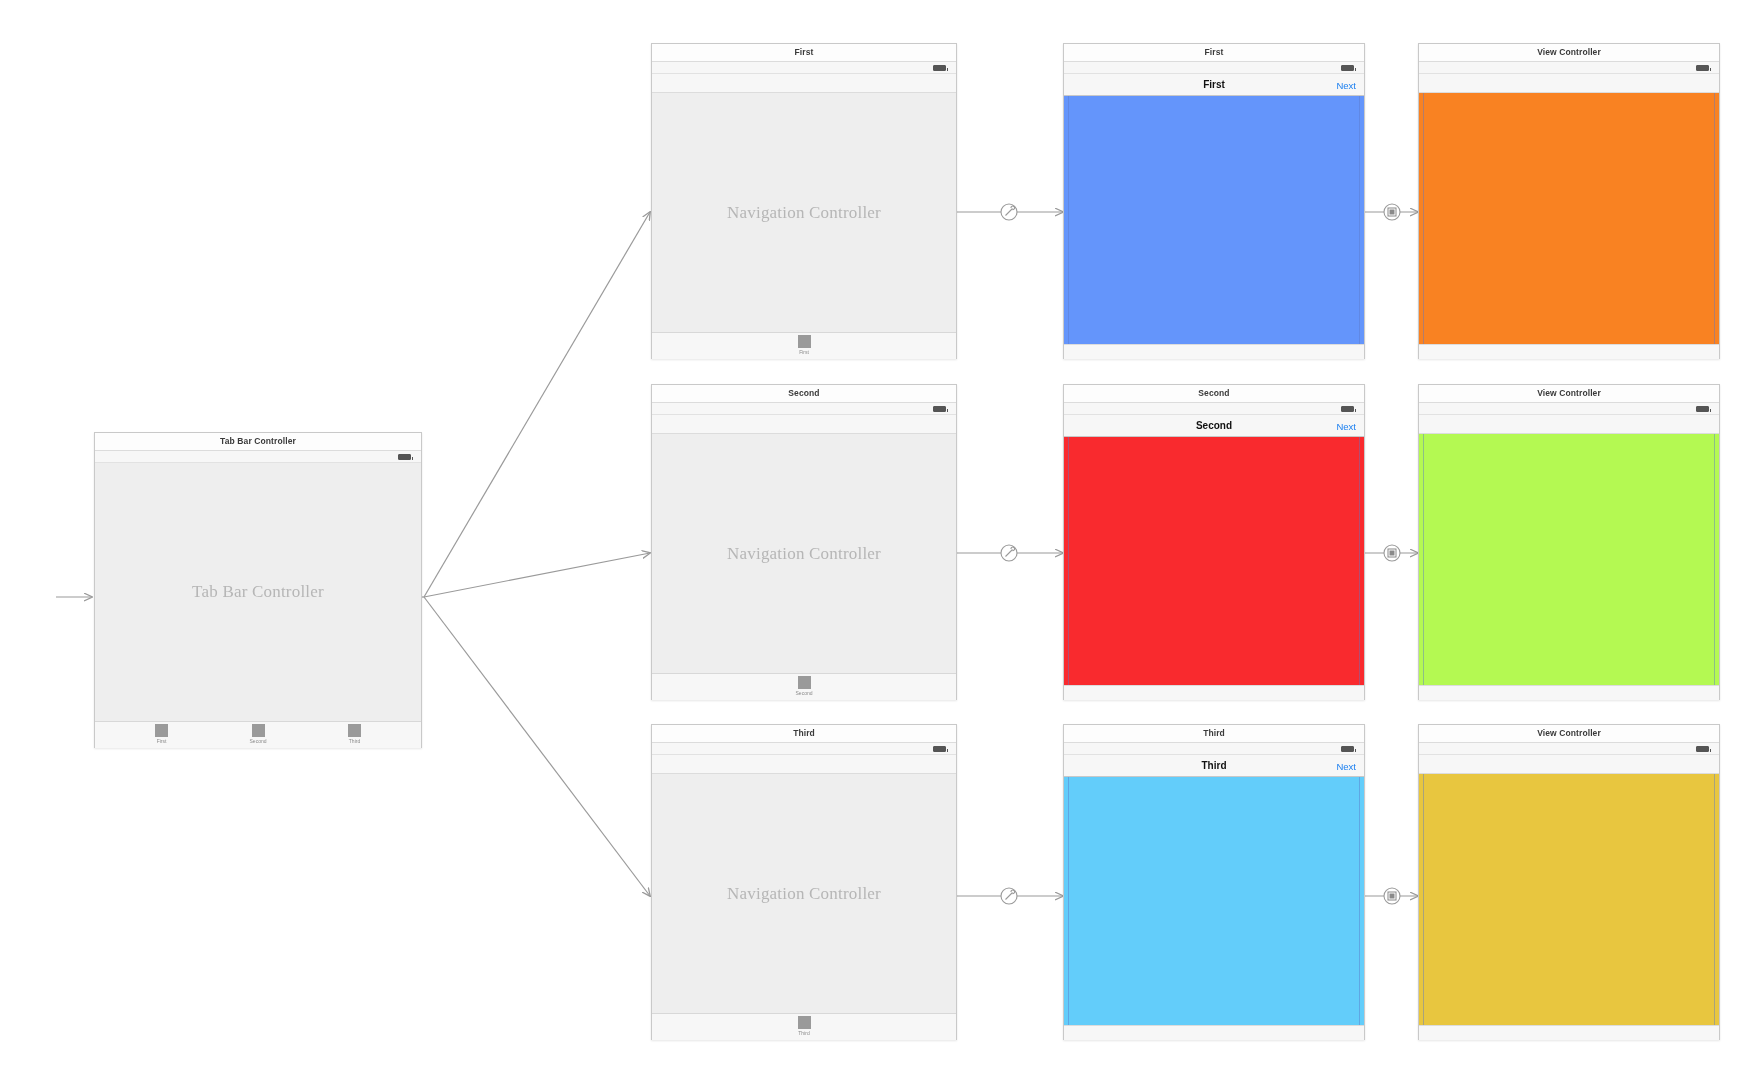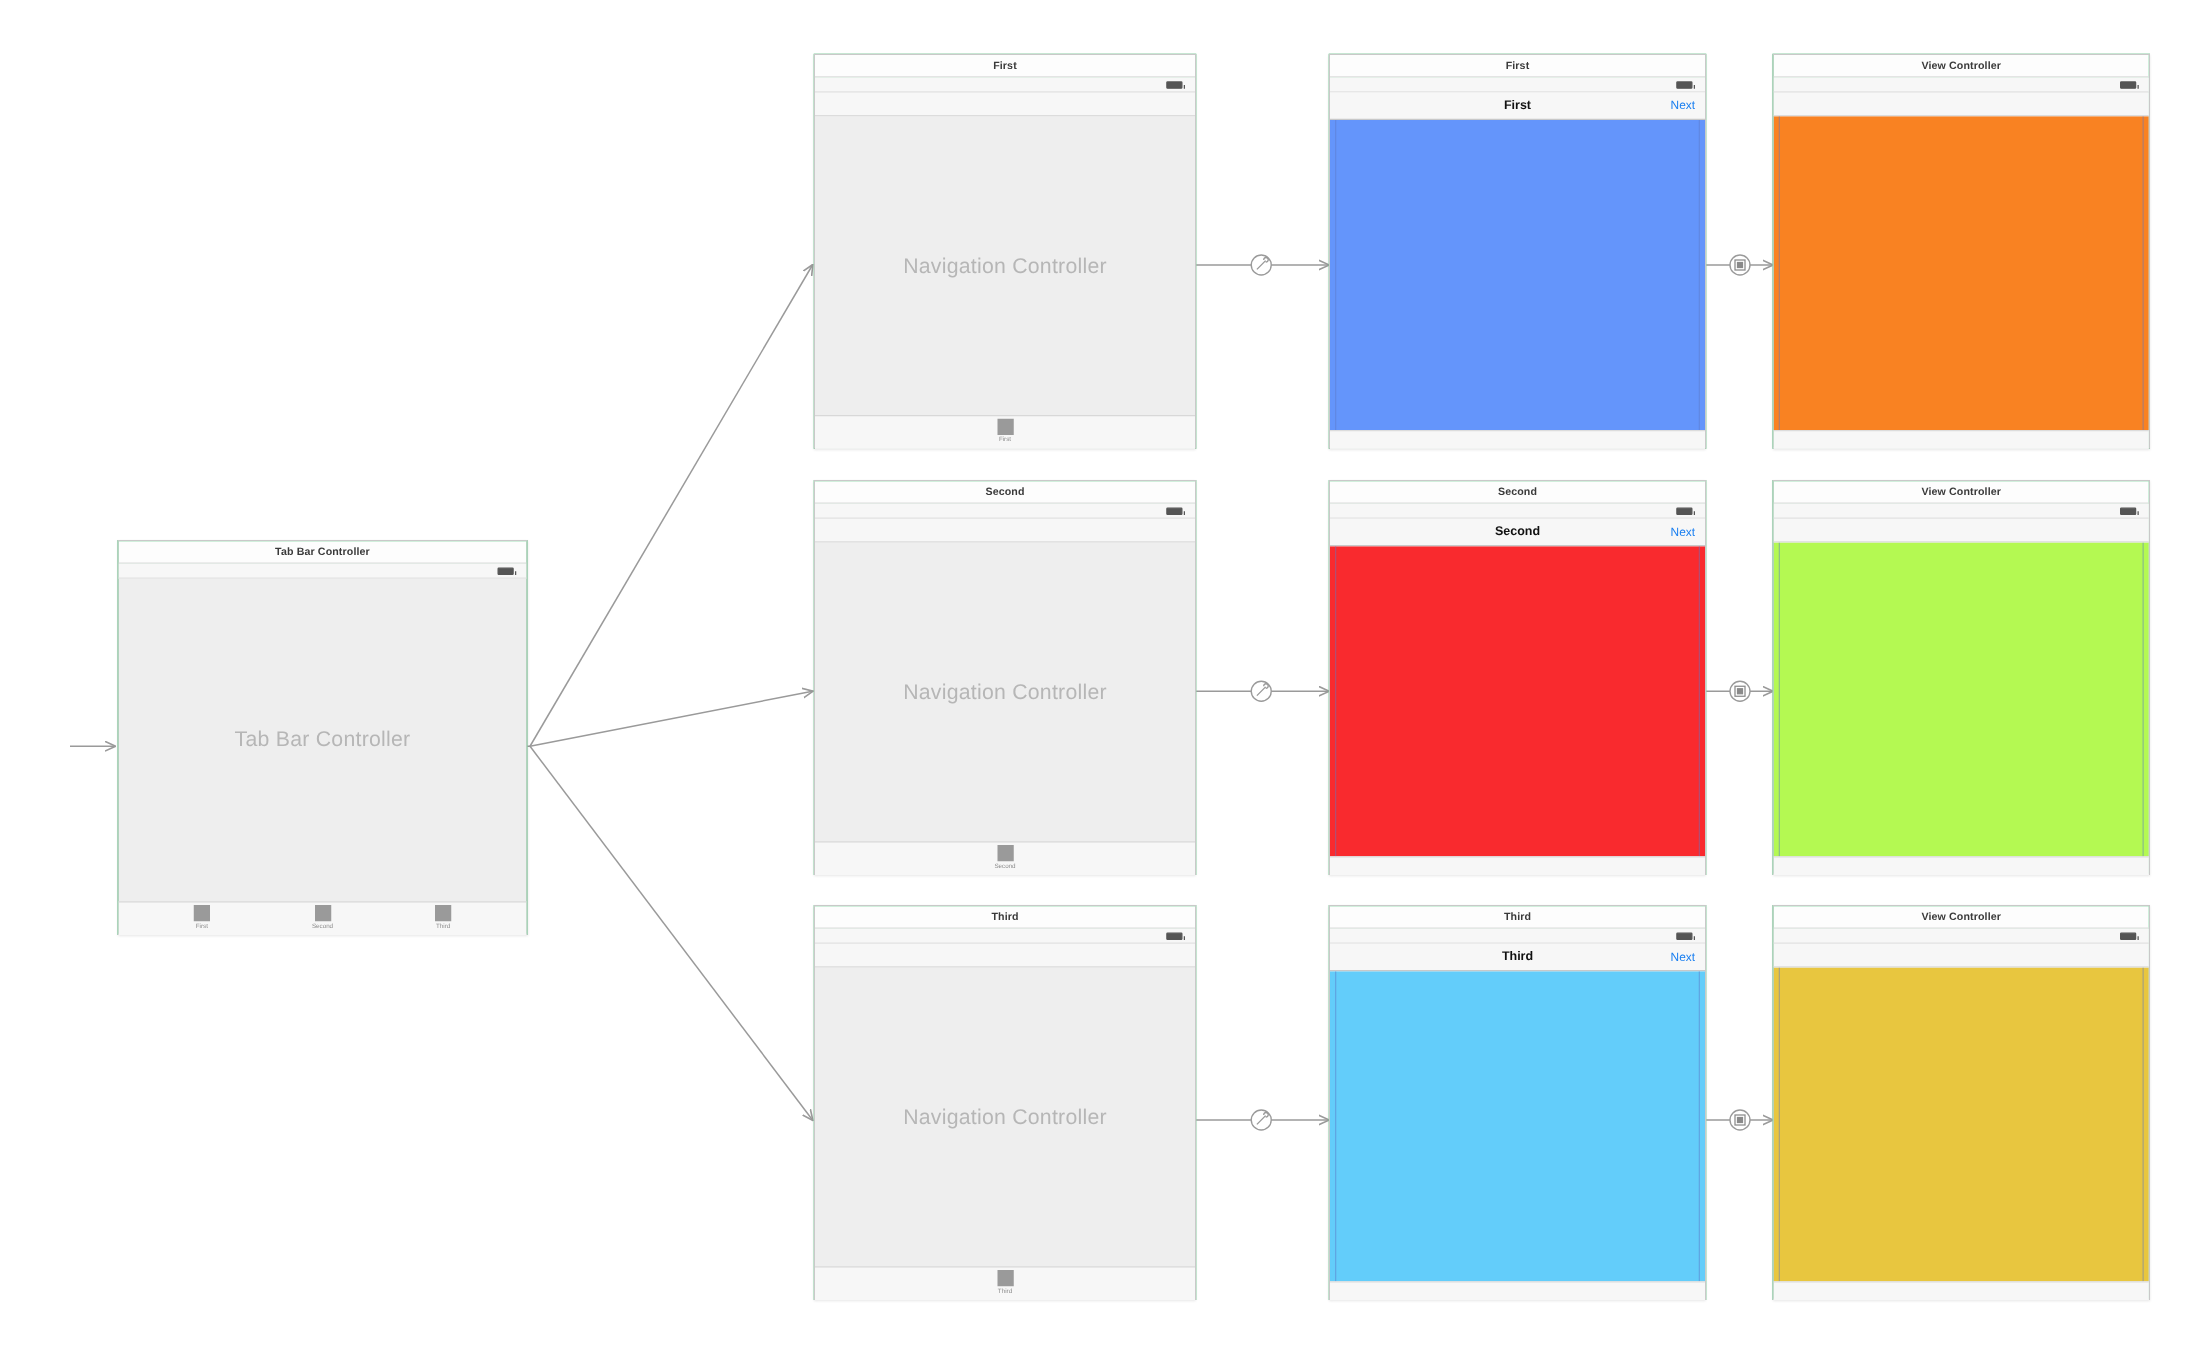--- a/index.html
+++ b/index.html
@@ -21,21 +21,21 @@
     top: 0;
     width: 1751px;
     height: 1082px;
     pointer-events: none;
   }
 
   
   .scene {
     position: absolute;
     box-sizing: border-box;
-    background: #22c55e;
+    background: #737373;
     border: 1px solid #c9c9c9;
     box-shadow: 0 1px 2px rgba(0,0,0,0.10);
   }
   .scene-title {
     height: 17px;
     line-height: 17px;
     text-align: center;
     font-size: 8.5px;
     font-weight: bold;
     color: #3a3a3a;
@@ -113,20 +113,21 @@
   }
 
   
   .content {
     position: relative;
     flex: 1 1 auto;
     display: flex;
     align-items: center;
     justify-content: center;
     overflow: hidden;
+    font-family: Liberation Serif, serif;
   }
   .placeholder-label {
     font-size: 17px;
     color: #b6b6b6;
     font-weight: normal;
     letter-spacing: 0.2px;
     user-select: none;
   }
   .fill { width: 100%; height: 100%; }
 

